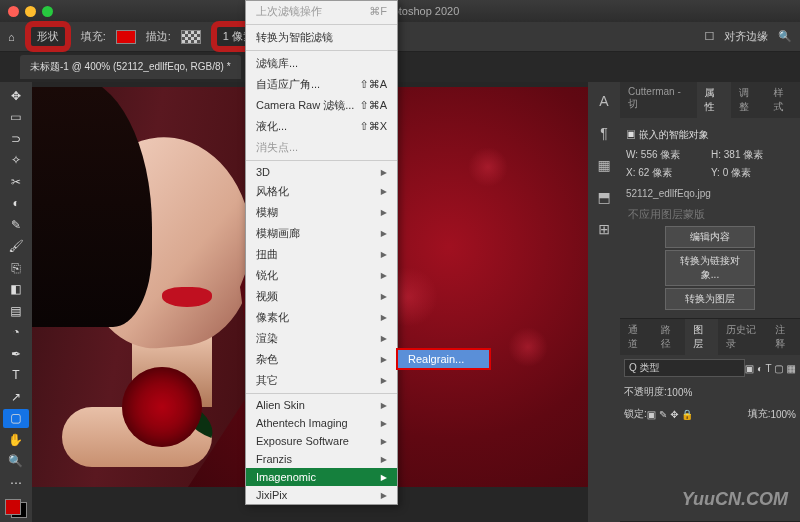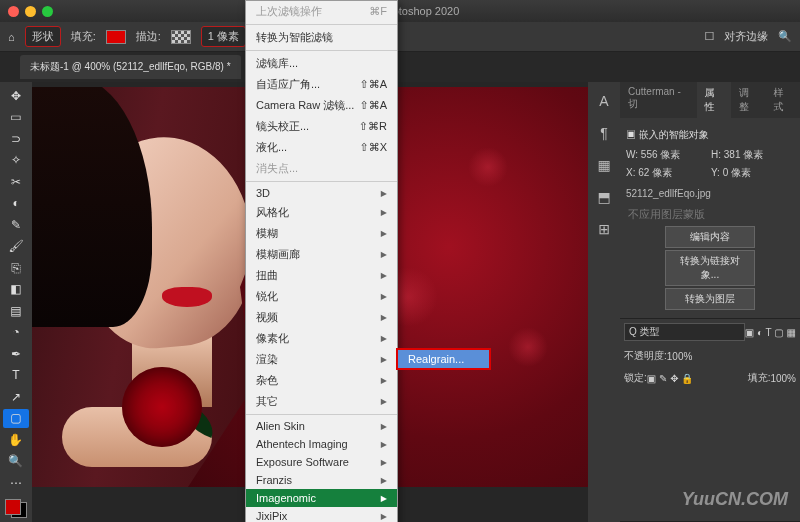--- a/index.html
+++ b/index.html
@@ -3,21 +3,21 @@
 <meta charset="utf-8">
 <style>
 *{margin:0;padding:0;box-sizing:border-box;font-family:"Helvetica Neue",Arial,sans-serif;user-select:none}
 body{width:800px;height:522px;background:#323232;color:#ccc;font-size:11px;overflow:hidden;position:relative}
 .titlebar{height:22px;background:linear-gradient(#3b3b3b,#2d2d2d);display:flex;align-items:center;padding:0 8px;gap:7px}
 .traffic{display:flex;gap:6px}
 .dot{width:11px;height:11px;border-radius:50%}
 .dot.r{background:#ff5f56}.dot.y{background:#ffbd2e}.dot.g{background:#27c93f}
 .titlebar .title{flex:1;text-align:center;color:#aaa;font-size:11px}
 .optbar{height:30px;background:#383838;border-bottom:1px solid #222;display:flex;align-items:center;padding:0 8px;gap:10px;font-size:11px}
-.optbar .sel{background:#2a2a2a;border:1px solid #b91c1c;padding:2px 6px;border-radius:3px}
+.optbar .sel{background:#2a2a2a;border:6px solid #b91c1c;padding:2px 6px;border-radius:8px}
 .swatch{width:20px;height:14px;background:#d00;border:1px solid #888}
 .stroke-sw{width:20px;height:14px;background:repeating-conic-gradient(#555 0 25%,#ccc 0 50%) 50%/6px 6px;border:1px solid #888}
 .apptabs{height:30px;background:#282828;display:flex;align-items:center;padding:0 20px}
 .apptab{background:#3a3a3a;padding:5px 10px;border-radius:3px 3px 0 0;font-size:10px;color:#ddd}
 .main{display:flex;height:440px}
 .tools{width:32px;background:#383838;display:flex;flex-direction:column;align-items:center;padding:4px 0;gap:2px}
 .tool{width:26px;height:22px;display:flex;align-items:center;justify-content:center;color:#ddd;font-size:12px;border-radius:2px}
 .tool.active{background:#1473e6}
 .colorsw{width:22px;height:22px;position:relative;margin-top:4px}
 .colorsw .fg{width:16px;height:16px;background:#c00;border:1px solid #888;position:absolute;top:0;left:0}
@@ -171,20 +171,27 @@
           </div>
         <div style="padding:6px 0;color:#bbb">52112_edllfEqo.jpg</div>
         <div style="color:#777;font-size:11px;text-align:left;padding:2px">不应用图层蒙版</div>
         <div class="btn">编辑内容</div>
         <div class="btn">转换为链接对象...</div>
         <div class="btn">转换为图层</div>
       </div>
     </div>
 
     <div class="panel layers">
+      <div class="panel-tabs">
+        <div class="panel-tab">通道</div>
+        <div class="panel-tab">路径</div>
+        <div class="panel-tab active">图层</div>
+        <div class="panel-tab">历史记录</div>
+        <div class="panel-tab">注释</div>
+      </div>
       <div class="layerctl">
         <span class="sel">Q 类型</span>
         <span>▣ ◐ T ▢ ▦</span>
       </div>
       <div class="layerctl">
         <span>不透明度:</span>
         <span>100%</span>
       </div>
       <div class="layerctl">
         <span>锁定:</span>
@@ -213,24 +220,20 @@
     </div>
   <div class="mi">
       <span>自适应广角...</span>
       <span>⇧⌘A</span>
     </div>
   <div class="mi">
       <span>Camera Raw 滤镜...</span>
       <span>⇧⌘A</span>
     </div>
   <div class="mi">
-      <span>镜头校正...</span>
-      <span>⇧⌘R</span>
-    </div>
-  <div class="mi">
       <span>液化...</span>
       <span>⇧⌘X</span>
     </div>
   <div class="mi dis">
       <span>消失点...</span>
     </div>
   <div class="sep"></div>
   <div class="mi arr">
       <span>3D</span>
     </div>

